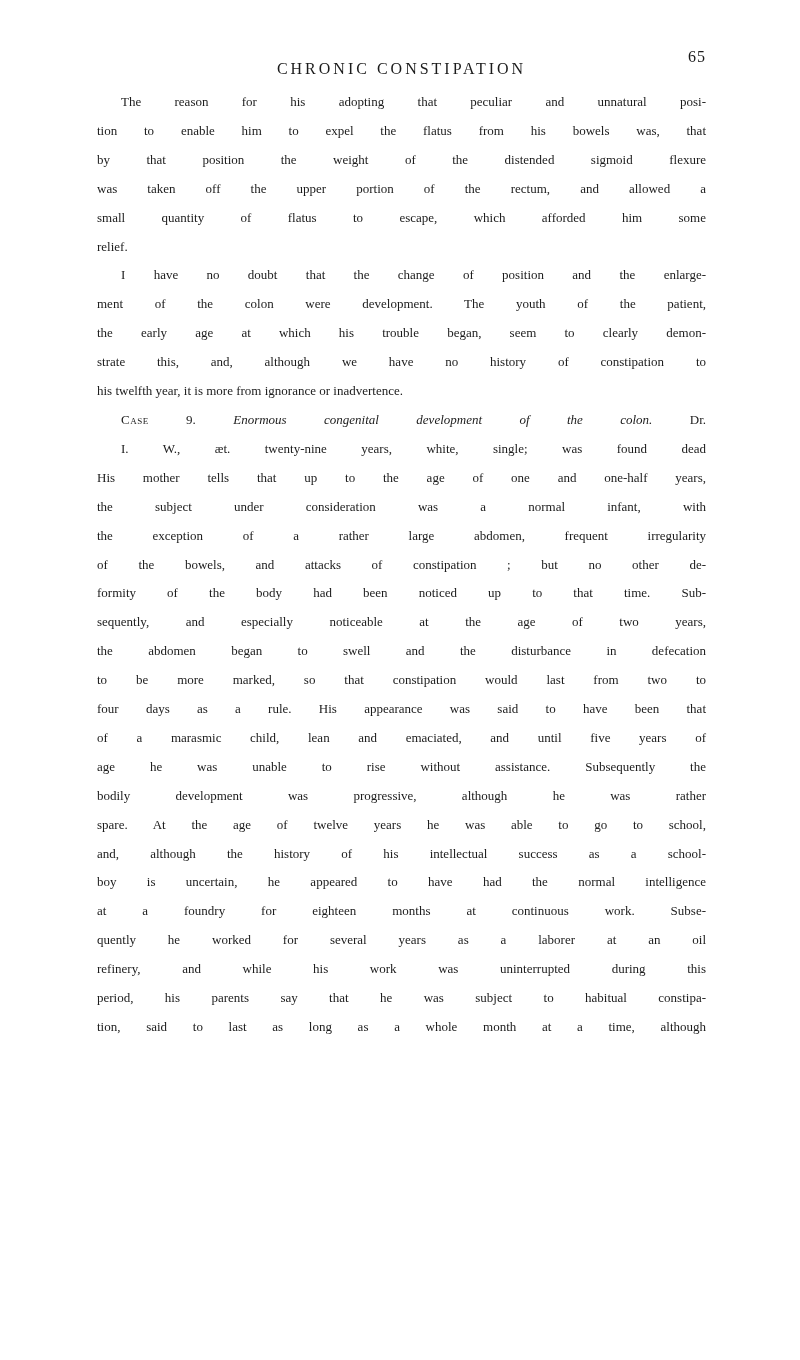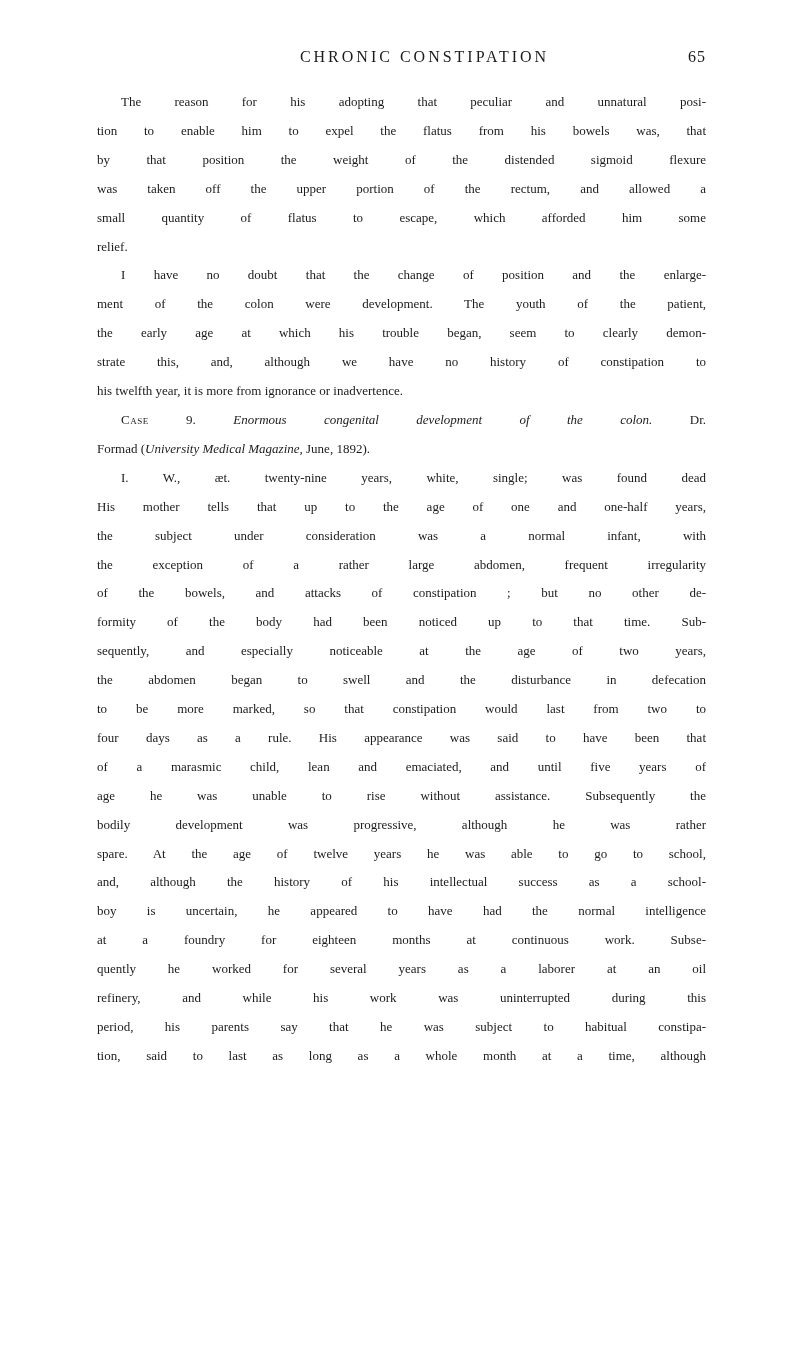--- a/index.html
+++ b/index.html
@@ -21,24 +21,23 @@
     top: 48px;
     left: 97px;
     width: 609px;
     height: 22px;
     font-size: 16px;
   }
   .running-title {
     position: absolute;
     left: 50%;
     transform: translateX(-50%);
-    top: 0;
+    top: 12px;
     letter-spacing: 3px;
     white-space: nowrap;
-    margin-left: 23px;
   }
   .page-number {
     position: absolute;
     right: 0;
     top: 0;
     letter-spacing: 1px;
     text-align: center;
   }
   .text-block {
     position: absolute;
@@ -75,21 +74,20 @@
       <div class="line"><span>by that position the weight of the distended sigmoid flexure</span></div>
       <div class="line"><span>was taken off the upper portion of the rectum, and allowed a</span></div>
       <div class="line"><span>small quantity of flatus to escape, which afforded him some</span></div>
       <div class="line nj"><span>relief.</span></div>
       <div class="line first"><span>I have no doubt that the change of position and the enlarge-</span></div>
       <div class="line"><span>ment of the colon were development. The youth of the patient,</span></div>
       <div class="line"><span>the early age at which his trouble began, seem to clearly demon-</span></div>
       <div class="line"><span>strate this, and, although we have no history of constipation to</span></div>
       <div class="line nj"><span>his twelfth year, it is more from ignorance or inadvertence.</span></div>
       <div class="line first"><span class="sc">Case</span><span> 9. </span><span class="it">Enormous congenital development of the colon.</span><span> Dr.</span></div>
-      <div class="line nj"><span>Formad (</span><span class="it">University Medical Magazine,</span><span> June, 1892).</span></div>
       <div class="line first"><span>I. W., æt. twenty-nine years, white, single; was found dead</span></div>
       <div class="line"><span>His mother tells that up to the age of one and one-half years,</span></div>
       <div class="line"><span>the subject under consideration was a normal infant, with</span></div>
       <div class="line"><span>the exception of a rather large abdomen, frequent irregularity</span></div>
       <div class="line"><span>of the bowels, and attacks of constipation ; but no other de-</span></div>
       <div class="line"><span>formity of the body had been noticed up to that time. Sub-</span></div>
       <div class="line"><span>sequently, and especially noticeable at the age of two years,</span></div>
       <div class="line"><span>the abdomen began to swell and the disturbance in defecation</span></div>
       <div class="line"><span>to be more marked, so that constipation would last from two to</span></div>
       <div class="line"><span>four days as a rule. His appearance was said to have been that</span></div>

